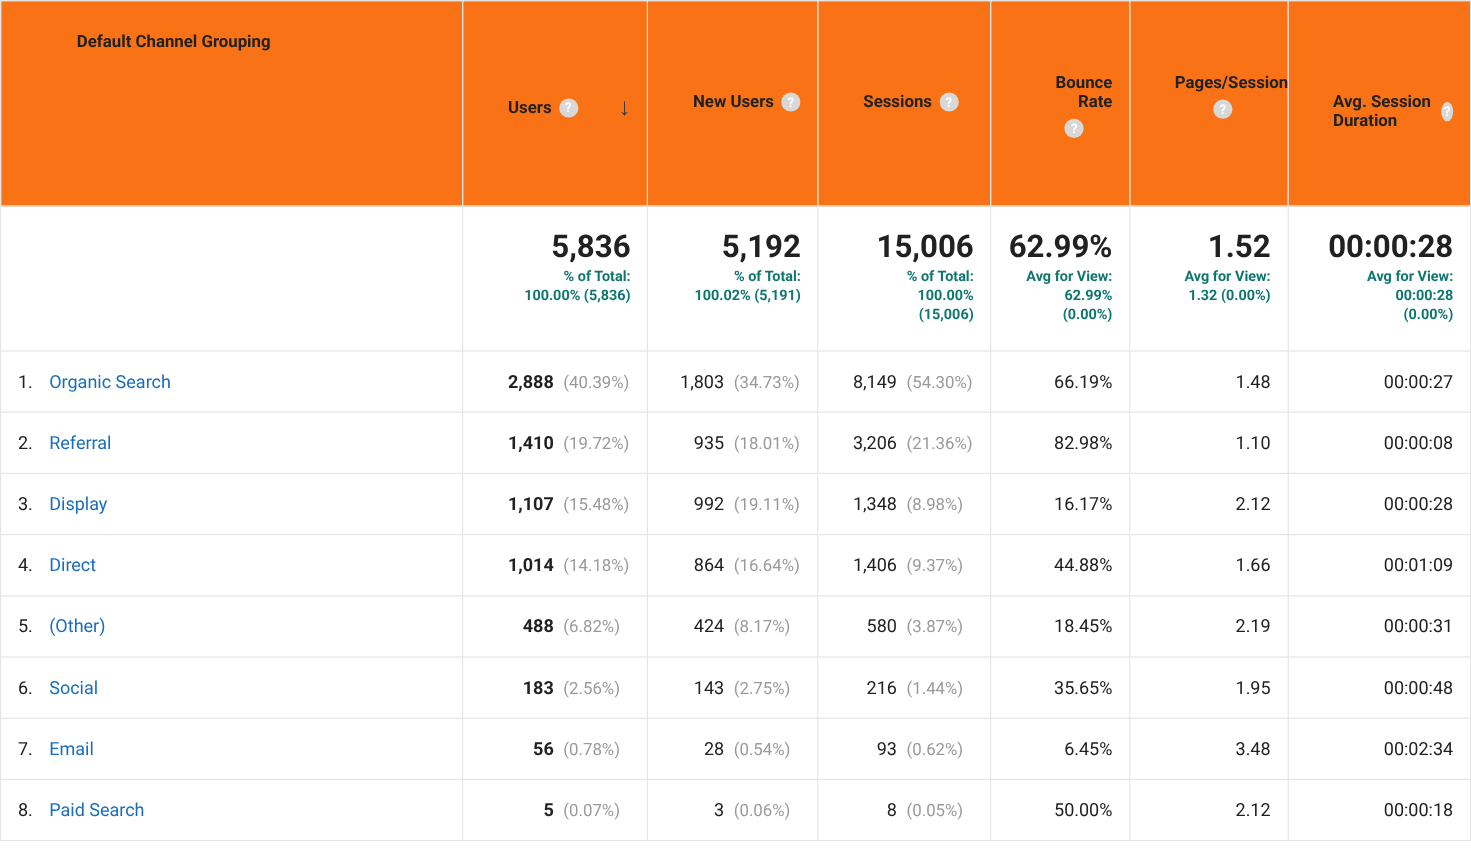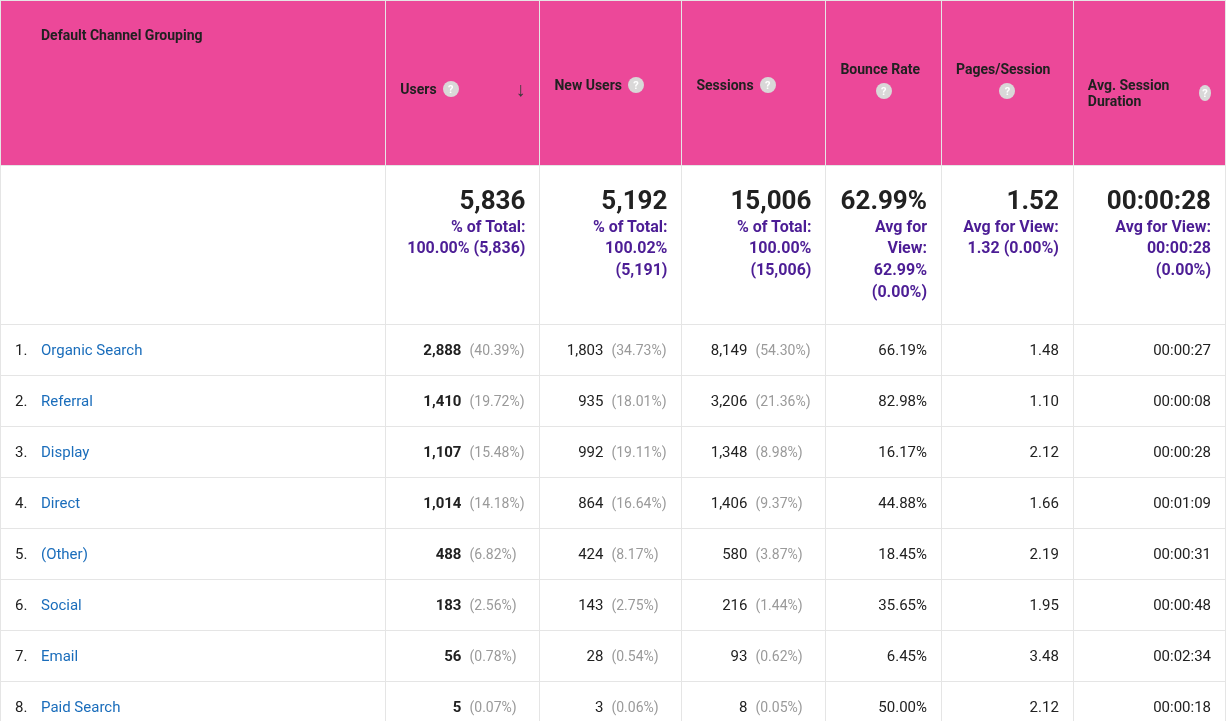--- a/index.html
+++ b/index.html
@@ -14,46 +14,47 @@
     width: 100%;
     table-layout: fixed;
   }
   th, td {
     border: 1px solid #e5e5e5;
     padding: 0;
     vertical-align: top;
   }
   
   thead th {
-    background: #ec4899;
+    background: #f97316;
     font-weight: 700;
     color: #212121;
     text-align: left;
     font-size: 14px;
+    padding-left: 23px;
   }
   thead th .hdr-inner {
     padding: 26px 14px 56px 14px;
   }
   thead th.dim-col .hdr-inner {
     padding: 26px 14px 56px 40px;
   }
   thead th.metric-col .hdr-inner {
     display: flex;
     align-items: center;
     gap: 6px;
     padding-top: 76px;
   }
   thead th.metric-col.center .hdr-inner {
     text-align: center;
     justify-content: center;
     flex-wrap: wrap;
     padding-top: 60px;
   }
   thead th.metric-col.center .hdr-label {
-    text-align: left;
+    text-align: right;
     width: 100%;
   }
   .help-icon {
     display: inline-flex;
     align-items: center;
     justify-content: center;
     width: 16px;
     height: 16px;
     border-radius: 50%;
     background: #d9d8d8;
@@ -77,22 +78,22 @@
   }
   tbody tr.summary td.dim-cell {
     text-align: left;
   }
   .big-val {
     font-size: 26px;
     color: #212121;
     line-height: 1.15;
   }
   .sub-line {
-    font-size: 16px;
-    color: #4c1d95;
+    font-size: 12px;
+    color: #0f766e;
     line-height: 1.35;
   }
   
   tbody tr.data td {
     padding: 16px 14px;
     text-align: right;
     vertical-align: middle;
     font-size: 15px;
   }
   tbody tr.data td.dim-cell {

